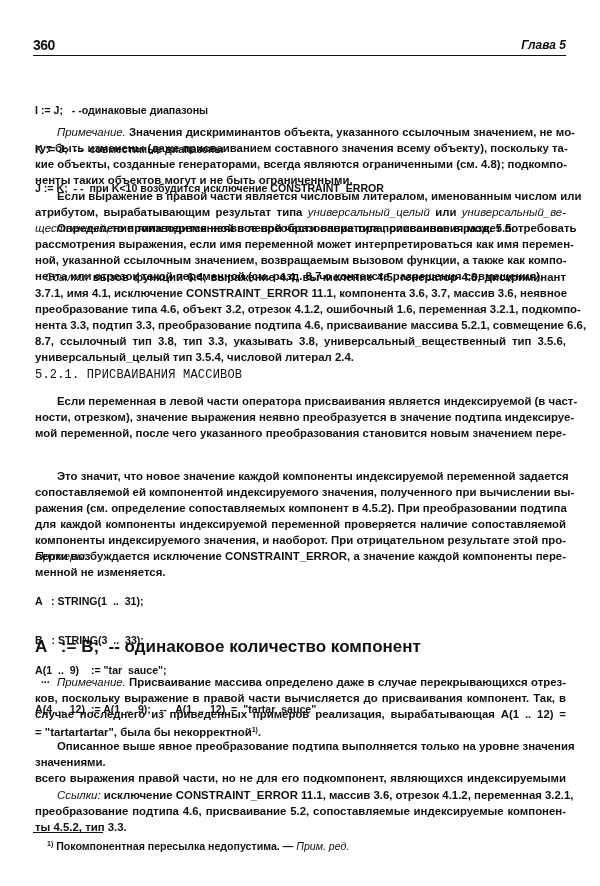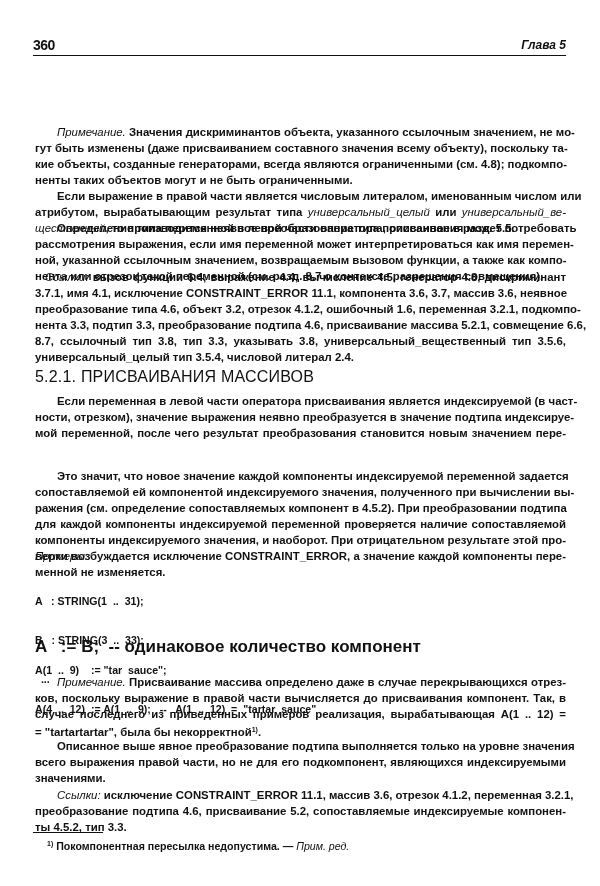--- a/index.html
+++ b/index.html
@@ -11,36 +11,41 @@
   .page-num { position: absolute; left: 0; top: 0; font-weight: bold; font-size: 14px; letter-spacing: -0.5px; }
   .chapter { position: absolute; right: 0; top: 1px; font-weight: bold; font-style: italic; font-size: 12px; margin-left: 15px; }
   .block { position: absolute; left: 35px; width: 531px; font-size: 11.4px; line-height: 16px; font-weight: bold; }
   .line { display: block; white-space: nowrap; text-align: justify; text-align-last: justify; height: 16px; overflow: visible; }
   .line.last { text-align-last: left; }
   .indent { padding-left: 22px; }
   .ref-indent { padding-left: 10px; }
   .it { font-style: italic; font-weight: normal; }
   .code { position: absolute; left: 35px; font-size: 10.6px; line-height: 13px; font-weight: bold; white-space: pre; }
   .code .l { display: block; height: 13px; }
-  .heading { position: absolute; left: 35px; top: 352px; font-size: 16px; font-weight: normal; letter-spacing: 0.2px; }
+  .heading { position: absolute; left: 35px; top: 352px; font-size: 12px; font-weight: normal; letter-spacing: 0.2px; font-family: Liberation Mono, monospace; }
   .fn-rule { position: absolute; left: 33px; top: 816px; width: 70px; border-top: 1px solid #111; }
   .footnote { position: absolute; left: 47px; top: 824px; font-size: 10.6px; font-weight: bold; white-space: nowrap; }
   sup { font-size: 7px; vertical-align: 4px; }
   .examples-label { position: absolute; left: 35px; top: 534px; font-size: 11.4px; font-style: italic; }
 </style>
 </head>
 <body>
 
 <div class="page">
 
   <div class="header">
     <span class="page-num">360</span>
     <span class="chapter">Глава 5</span>
   </div>
 
+  <div class="code" style="top:62px;">
+    <span class="l">I := J;   - -одинаковые диапазоны</span>
+    <span class="l">K := J;  - -  совместимые диапазоны</span>
+    <span class="l">J := K;  - -  при K&lt;10 возбудится исключение CONSTRAINT_ERROR</span>
+  </div>
 
   <div class="block" style="top:108px;">
     <span class="line indent"><span class="it">Примечание.</span><span> Значения дискриминантов объекта, указанного ссылочным значением, не мо-</span></span>
     <span class="line">гут быть изменены (даже присваиванием составного значения всему объекту), поскольку та-</span>
     <span class="line">кие объекты, созданные генераторами, всегда являются ограниченными (см. 4.8); подкомпо-</span>
     <span class="line last">ненты таких объектов могут и не быть ограниченными.</span>
   </div>
 
   <div class="block" style="top:172px;">
     <span class="line indent">Если выражение в правой части является числовым литералом, именованным числом или</span>
@@ -65,21 +70,21 @@
   </div>
 
   <div class="heading">
     <span>5.2.1.</span>
     <span>ПРИСВАИВАНИЯ МАССИВОВ</span>
   </div>
 
   <div class="block" style="top:377px;">
     <span class="line indent">Если переменная в левой части оператора присваивания является индексируемой (в част-</span>
     <span class="line">ности, отрезком), значение выражения неявно преобразуется в значение подтипа индексируе-</span>
-    <span class="line">мой переменной, после чего результат преобразования становится новым значением пере-</span>
+    <span class="line">мой переменной, после чего указанного преобразования становится новым значением пере-</span>
   </div>
 
   <div class="block" style="top:427px;margin-top:25px;">
     <span class="line indent">Это значит, что новое значение каждой компоненты индексируемой переменной задается</span>
     <span class="line">сопоставляемой ей компонентой индексируемого значения, полученного при вычислении вы-</span>
     <span class="line">ражения (см. определение сопоставляемых компонент в 4.5.2). При преобразовании подтипа</span>
     <span class="line">для каждой компоненты индексируемой переменной проверяется наличие сопоставляемой</span>
     <span class="line">компоненты индексируемого значения, и наоборот. При отрицательном результате этой про-</span>
     <span class="line">верки возбуждается исключение CONSTRAINT_ERROR, а значение каждой компоненты пере-</span>
     <span class="line last">менной не изменяется.</span>
@@ -104,22 +109,22 @@
 
   <div class="block" style="top:658px;">
     <span class="line indent"><span class="it">Примечание.</span><span> Присваивание массива определено даже в случае перекрывающихся отрез-</span></span>
     <span class="line">ков, поскольку выражение в правой части вычисляется до присваивания компонент. Так, в</span>
     <span class="line">случае последнего из приведенных примеров реализация, вырабатывающая A(1 .. 12) =</span>
     <span class="line last"><span>=  "tartartartar", была бы некорректной</span><sup>1)</sup><span>.</span></span>
   </div>
 
   <div class="block" style="top:722px;">
     <span class="line indent">Описанное выше явное преобразование подтипа выполняется только на уровне значения</span>
+    <span class="line last">значениями.</span>
     <span class="line">всего выражения правой части, но не для его подкомпонент, являющихся индексируемыми</span>
-    <span class="line last">значениями.</span>
   </div>
 
   <div class="block" style="top:771px;">
     <span class="line indent"><span class="it">Ссылки:</span><span> исключение CONSTRAINT_ERROR 11.1, массив 3.6, отрезок 4.1.2, переменная 3.2.1,</span></span>
     <span class="line">преобразование подтипа 4.6, присваивание 5.2, сопоставляемые индексируемые компонен-</span>
     <span class="line last">ты 4.5.2, тип 3.3.</span>
   </div>
 
   <div class="fn-rule"></div>
 

